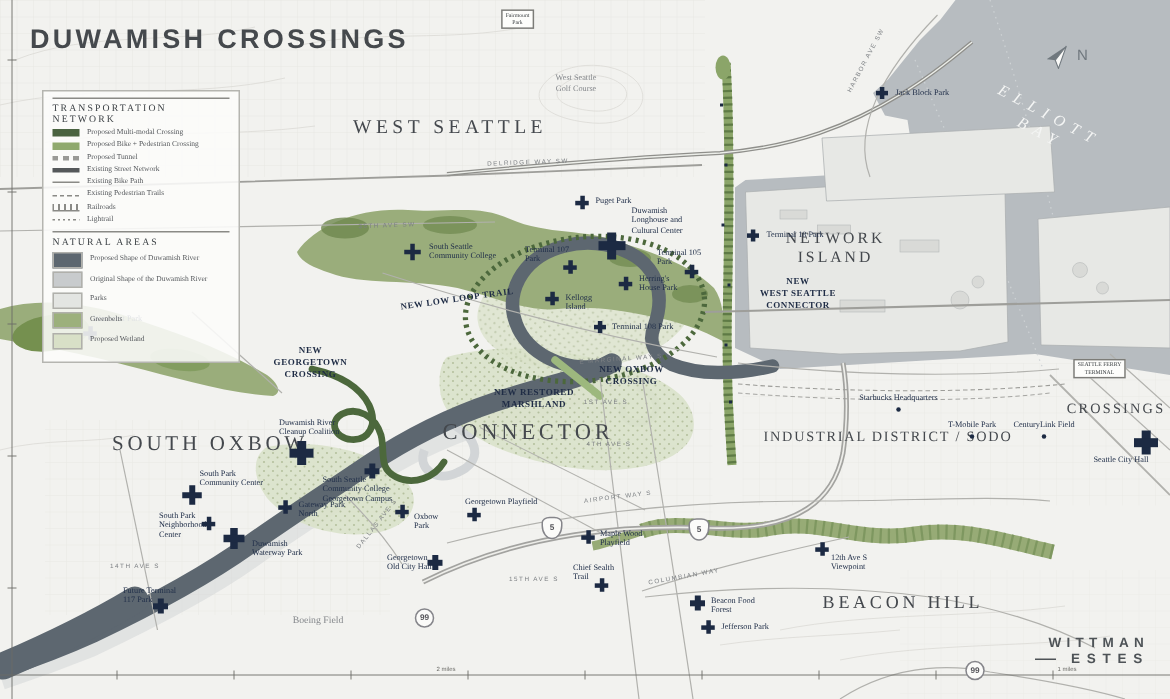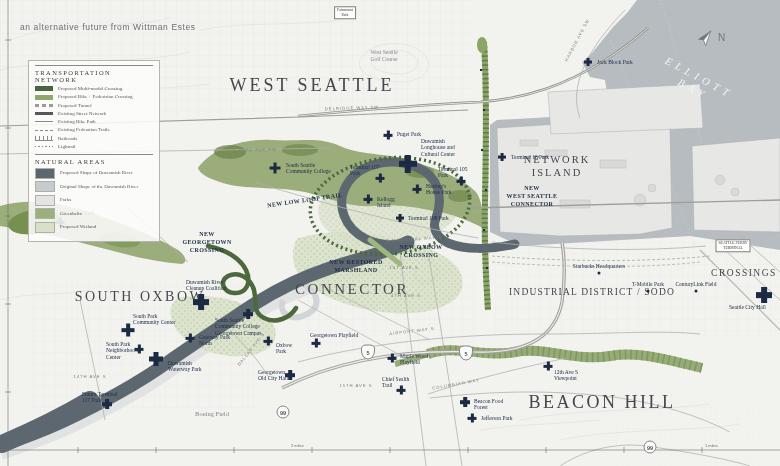--- a/index.html
+++ b/index.html
@@ -215,21 +215,21 @@
         <line x1="312" y1="447" x2="312" y2="453"></line>
       <line x1="390" y1="447" x2="390" y2="453"></line>
         <line x1="468" y1="447" x2="468" y2="453"></line>
       <line x1="546" y1="447" x2="546" y2="453"></line>
         <line x1="624" y1="447" x2="624" y2="453"></line>
       <line x1="702" y1="447" x2="702" y2="453"></line>
     </g>
   </svg>
 
   <div id="title-block">
-    <div id="subtitle">an alternative future from Wittman Estes</div>
+    <div id="main-title">DUWAMISH CROSSINGS</div>
   </div>
 
   <div id="legend">
     <div class="legend-heading">TRANSPORTATION NETWORK</div>
     <div id="legend-transport-items">
         <div class="lg-row">
           <span class="sw bar" style="background: rgb(74, 99, 64);"></span>
           <span class="lg-label">Proposed Multi-modal Crossing</span>
         </div>
         <div class="lg-row">
@@ -290,28 +290,28 @@
     <svg width="16" height="18" viewBox="0 0 16 18">
       <g transform="rotate(38 8 9)">
         <polygon points="8,1 8,13 3,16" fill="#70787e"></polygon>
         <polygon points="8,1 8,13 13,16" fill="#fbfbf9" stroke="#70787e" stroke-width="0.7"></polygon>
       </g>
     </svg>
     <span class="n">N</span>
   </div>
 
   <div id="labels">
-      <div class="lbl region" style="left: 312px; top: 85px; font-size: 18px; letter-spacing: 3px; transform: translate(-50%, -50%); font-family: Liberation Serif, serif;">WEST SEATTLE</div>
+      <div class="lbl region" style="left: 300px; top: 85px; font-size: 13px; letter-spacing: 3px; transform: translate(-50%, -50%); font-family: Liberation Serif, serif;">WEST SEATTLE</div>
       <div class="lbl region" style="left: 557px; top: 166px; font-size: 10.5px; letter-spacing: 2px; transform: translate(-50%, -50%);">NETWORK
 ISLAND</div>
       <div class="lbl region" style="left: 140px; top: 297px; font-size: 14px; letter-spacing: 2.5px; transform: translate(-50%, -50%);">SOUTH OXBOW</div>
       <div class="lbl region" style="left: 352px; top: 289px; font-size: 15px; letter-spacing: 2.5px; transform: translate(-50%, -50%);">CONNECTOR</div>
       <div class="lbl region" style="left: 592px; top: 293px; font-size: 9.5px; letter-spacing: 1.2px; transform: translate(-50%, -50%);">INDUSTRIAL DISTRICT / SODO</div>
       <div class="lbl region" style="left: 744px; top: 274px; font-size: 9.5px; letter-spacing: 1.5px; transform: translate(-50%, -50%);">CROSSINGS</div>
-      <div class="lbl region" style="left: 602px; top: 402px; font-size: 18px; letter-spacing: 2.5px; transform: translate(-50%, -50%);">BEACON HILL</div>
+      <div class="lbl region" style="left: 602px; top: 402px; font-size: 12px; letter-spacing: 2.5px; transform: translate(-50%, -50%);">BEACON HILL</div>
       <div class="lbl water-name" style="left: 696px; top: 84px; font-size: 10.5px; letter-spacing: 5px; transform: translate(-50%, -50%) rotate(28deg);">ELLIOTT BAY</div>
       <div class="lbl newlbl" style="left: 305px; top: 201px; transform: translate(-50%, -50%) rotate(-8deg);">NEW LOW LOOP TRAIL</div>
       <div class="lbl newlbl" style="left: 421px; top: 252px; transform: translate(-50%, -50%);">NEW OXBOW
 CROSSING</div>
       <div class="lbl newlbl" style="left: 356px; top: 267px; transform: translate(-50%, -50%);">NEW RESTORED
 MARSHLAND</div>
       <div class="lbl newlbl" style="left: 207px; top: 243px; transform: translate(-50%, -50%);">NEW
 GEORGETOWN
 CROSSING</div>
       <div class="lbl newlbl" style="left: 532px; top: 197px; transform: translate(-50%, -50%);">NEW
@@ -499,14 +499,18 @@
 Park</div>
       <div class="lbl boxed" style="left: 733px; top: 246px; transform: translate(-50%, -50%);">SEATTLE FERRY
 TERMINAL</div>
       <div class="lbl arealbl" style="left: 384px; top: 56px; font-size: 5.5px; transform: translate(-50%, -50%);">West Seattle
 Golf Course</div>
       <div class="lbl arealbl" style="left: 212px; top: 414px; font-size: 6.5px; transform: translate(-50%, -50%);">Boeing Field</div>
       <div class="lbl scalelbl" style="left: 291px; top: 444px;">2 miles</div>
       <div class="lbl scalelbl" style="left: 705px; top: 444px;">1 miles</div>
     </div>
 
+  <div id="logo">
+    <div class="l1">WITTMAN</div>
+    <div class="l2">ESTES</div>
+  </div>
 
 </div>
 
 </body></html>

